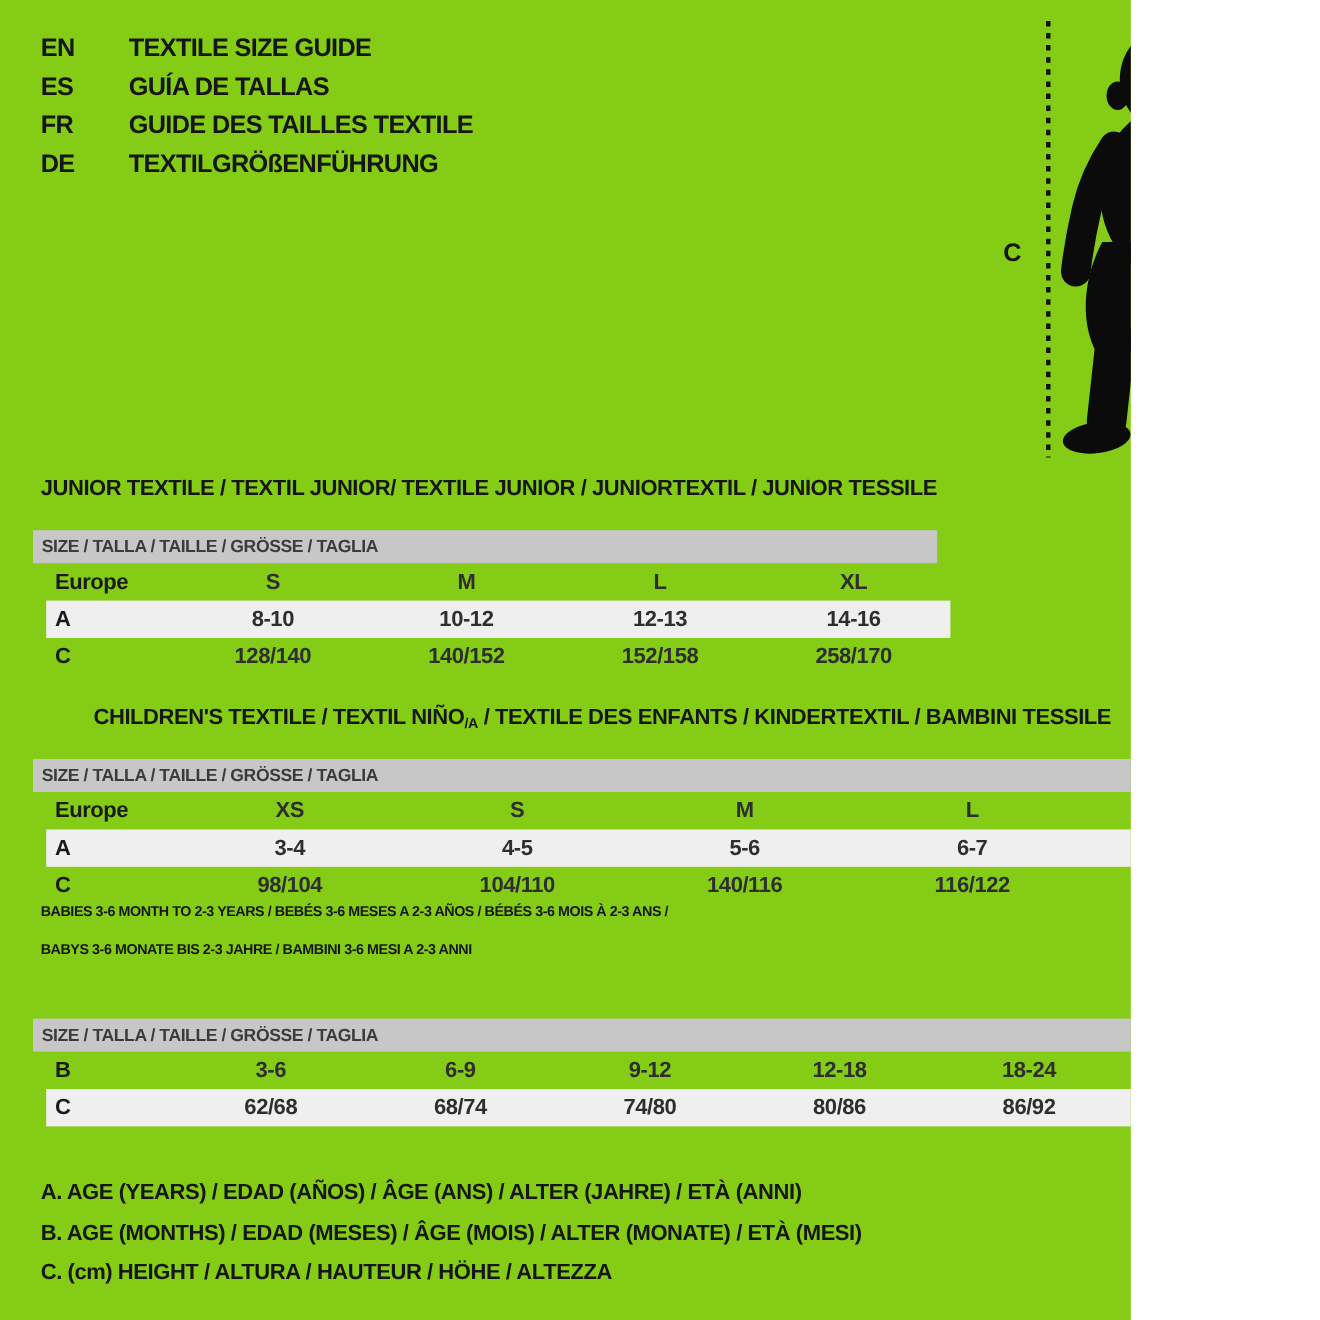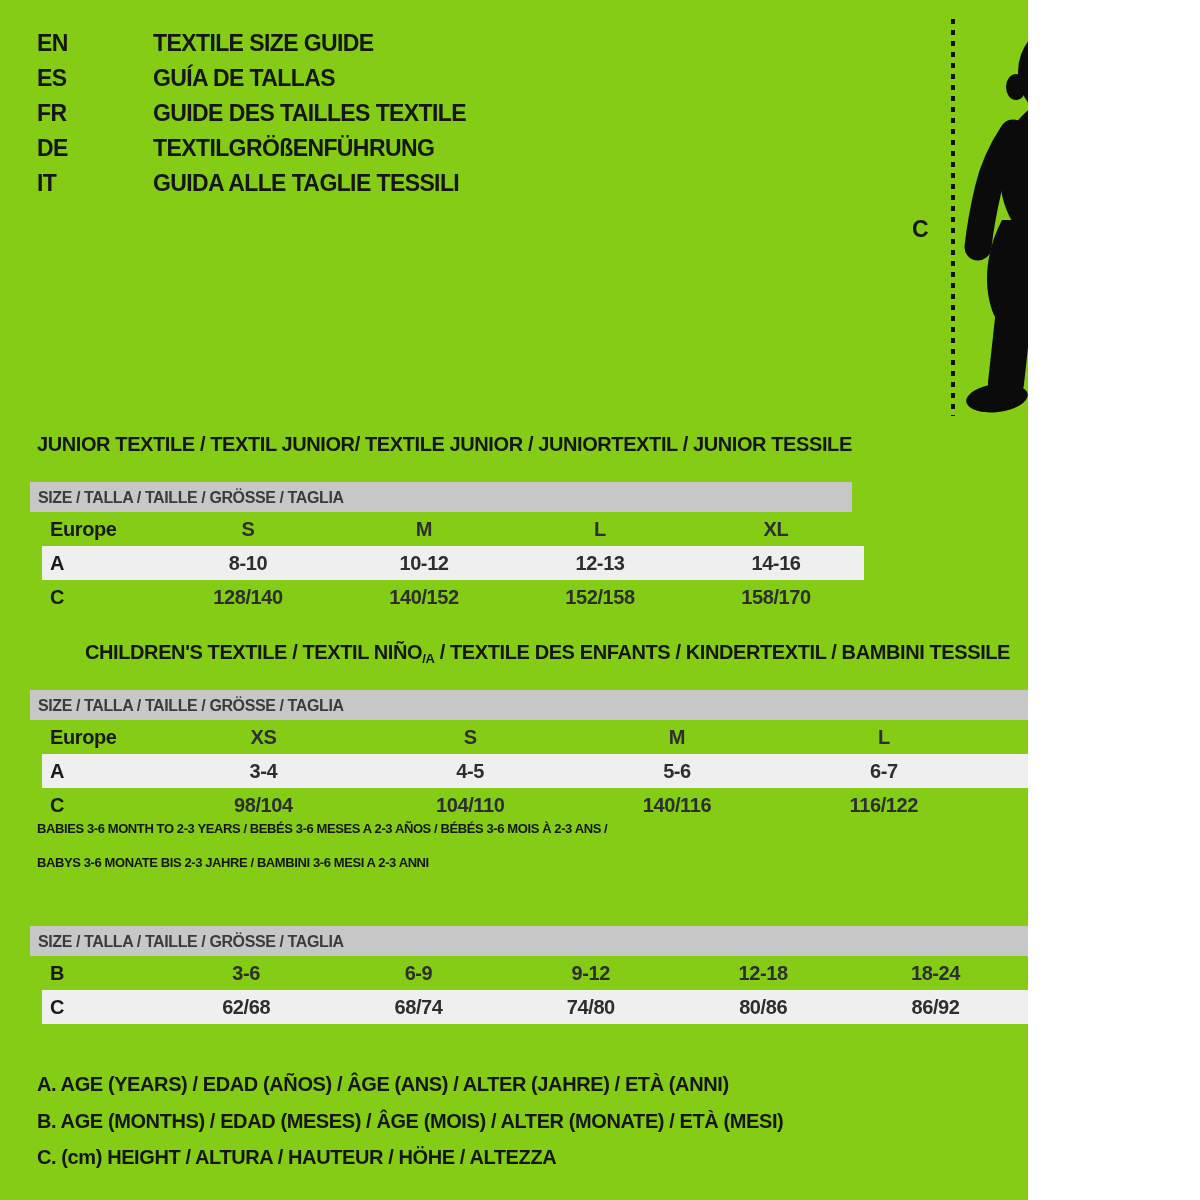--- a/index.html
+++ b/index.html
@@ -6,21 +6,21 @@
   .canvas{
     position:relative;width:1028px;height:1200px;background:#84cc16;
     font-family:"Liberation Sans","DejaVu Sans",sans-serif;
     font-weight:bold;color:#161616;overflow:hidden;
     -webkit-font-smoothing:antialiased;
   }
   
   .lang-list{position:absolute;left:37px;top:26px;}
   .lang-row{display:flex;height:35px;align-items:center;font-size:23px;letter-spacing:-0.6px;}
   .lang-code{width:80px;flex:0 0 80px;}
-  .lang-label{white-space:nowrap;margin-left:36px;}
+  .lang-label{white-space:nowrap;}
   
   .figure-wrap{position:absolute;left:950px;top:15px;width:195px;height:405px;}
   .c-label{position:absolute;left:912px;top:216px;font-size:23px;}
   
   .sec-title{position:absolute;left:37px;font-size:20px;letter-spacing:-0.4px;white-space:nowrap;}
   .sub{font-size:13px;vertical-align:-4px;letter-spacing:-0.3px;}
   
   .size-bar{
     position:absolute;left:30px;height:30px;background:#c7c7c7;color:#3b3b3b;
     font-size:16px;line-height:31px;padding-left:8px;box-sizing:border-box;
@@ -55,24 +55,20 @@
       <span class="lang-label">GUÍA DE TALLAS</span>
     </div>
     <div class="lang-row">
       <span class="lang-code">FR</span>
       <span class="lang-label">GUIDE DES TAILLES TEXTILE</span>
     </div>
     <div class="lang-row">
       <span class="lang-code">DE</span>
       <span class="lang-label">TEXTILGRÖßENFÜHRUNG</span>
     </div>
-    <div class="lang-row">
-      <span class="lang-code">IT</span>
-      <span class="lang-label">GUIDA ALLE TAGLIE TESSILI</span>
-    </div>
   </div>
 
   <div class="c-label">C</div>
 
   <div class="figure-wrap">
     <svg width="195" height="405" viewBox="0 0 195 405" aria-hidden="true">
       <line x1="3" y1="4" x2="3" y2="401" stroke="#111111" stroke-width="4" stroke-dasharray="5 6"></line>
       <g fill="#0b0b0b" stroke="none">
         <ellipse cx="66" cy="72" rx="10" ry="13"></ellipse>
         <ellipse cx="153" cy="72" rx="10" ry="13"></ellipse>
@@ -104,21 +100,21 @@
       <span class="val">8-10</span>
       <span class="val">10-12</span>
       <span class="val">12-13</span>
       <span class="val">14-16</span>
     </div>
     <div class="row cols4">
       <span class="lbl">C</span>
       <span class="val">128/140</span>
       <span class="val">140/152</span>
       <span class="val">152/158</span>
-      <span class="val">158/170</span>
+      <span class="val">258/170</span>
     </div>
   </div>
 
   <div class="sec-title" style="top:641px;margin-left:48px;"><span>CHILDREN'S TEXTILE / TEXTIL NIÑO</span><span class="sub">/A</span><span> / TEXTILE DES ENFANTS / KINDERTEXTIL / BAMBINI TESSILE</span></div>
   <div class="size-bar" style="top:690px;width:1152px;">SIZE / TALLA / TAILLE / GRÖSSE / TAGLIA</div>
   <div class="grid" style="top:720px;width:1152px;">
     <div class="row cols5">
       <span class="lbl">Europe</span>
       <span class="val">XS</span>
       <span class="val">S</span>

